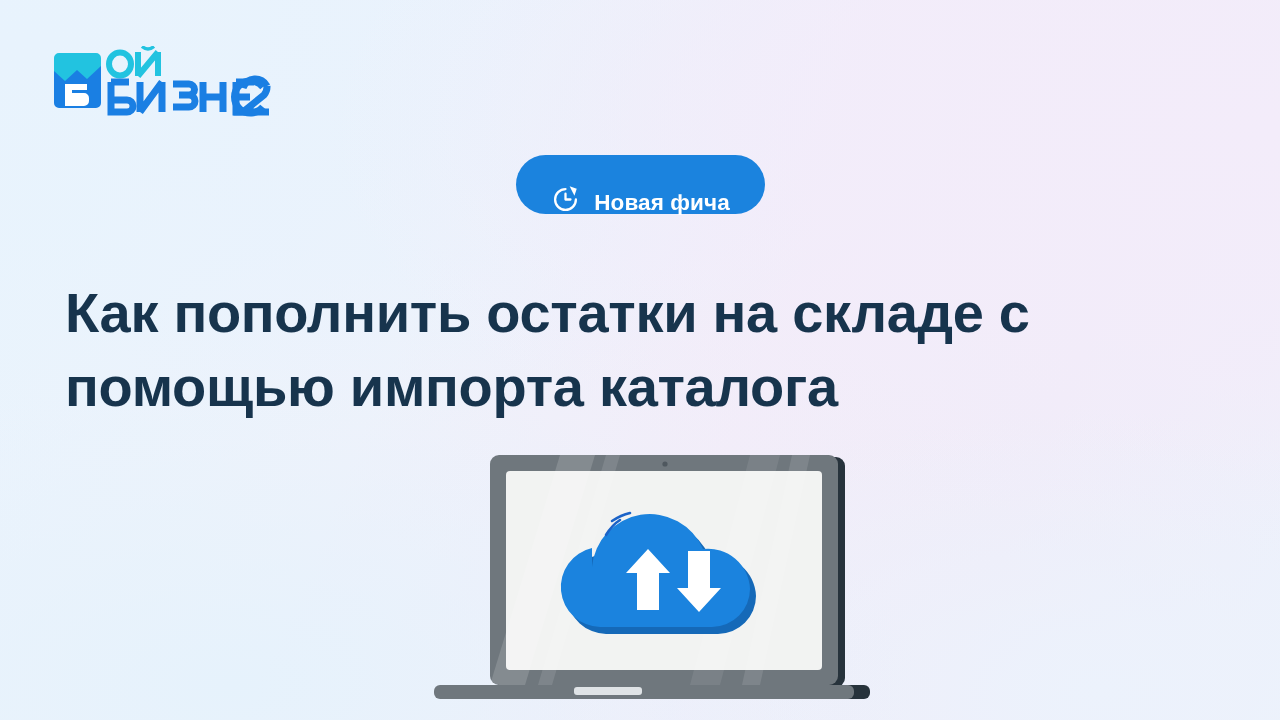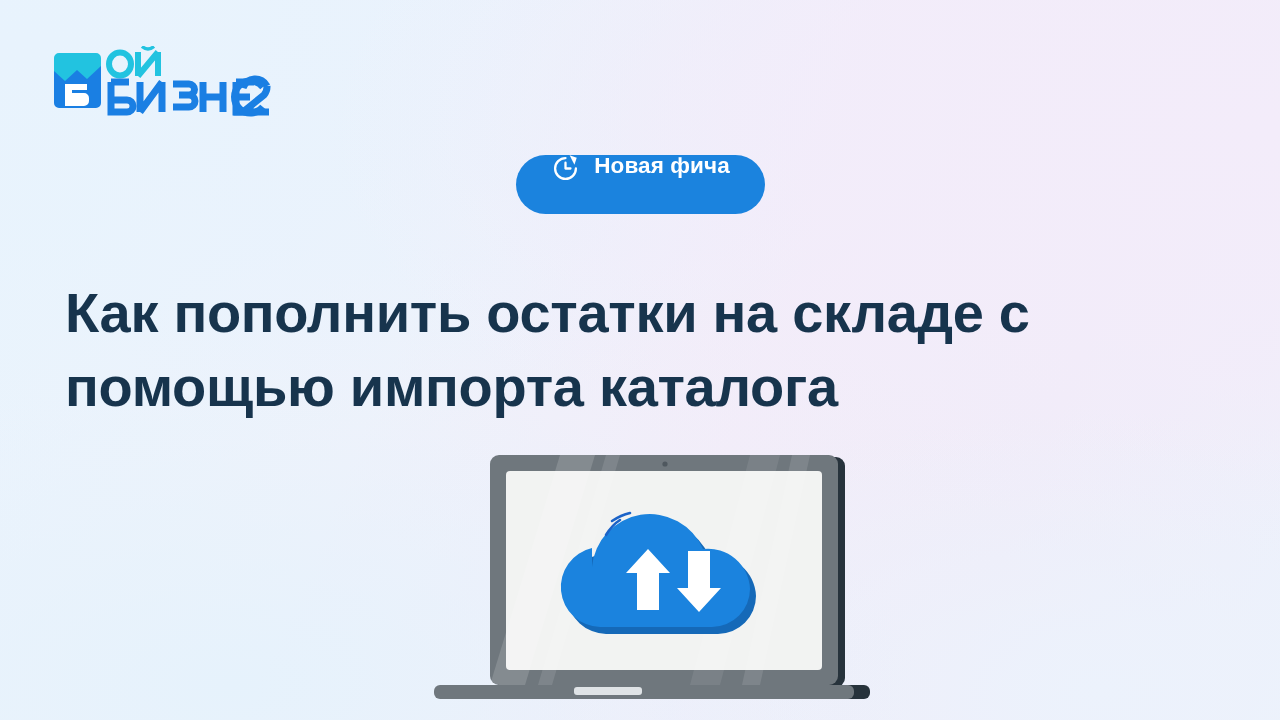--- a/index.html
+++ b/index.html
@@ -44,21 +44,21 @@
   
   .badge {
     position: absolute;
     left: 516px;
     top: 155px;
     width: 249px;
     height: 59px;
     border-radius: 30px;
     background: #1b83de;
     display: flex;
-    align-items: flex-start;
+    align-items: flex-end;
     justify-content: center;
     gap: 14px;
     box-sizing: border-box;
     padding: 0 26px;
   }
   .badge-icon {
     width: 29px;
     height: 29px;
     flex: 0 0 auto;
     display: block;

